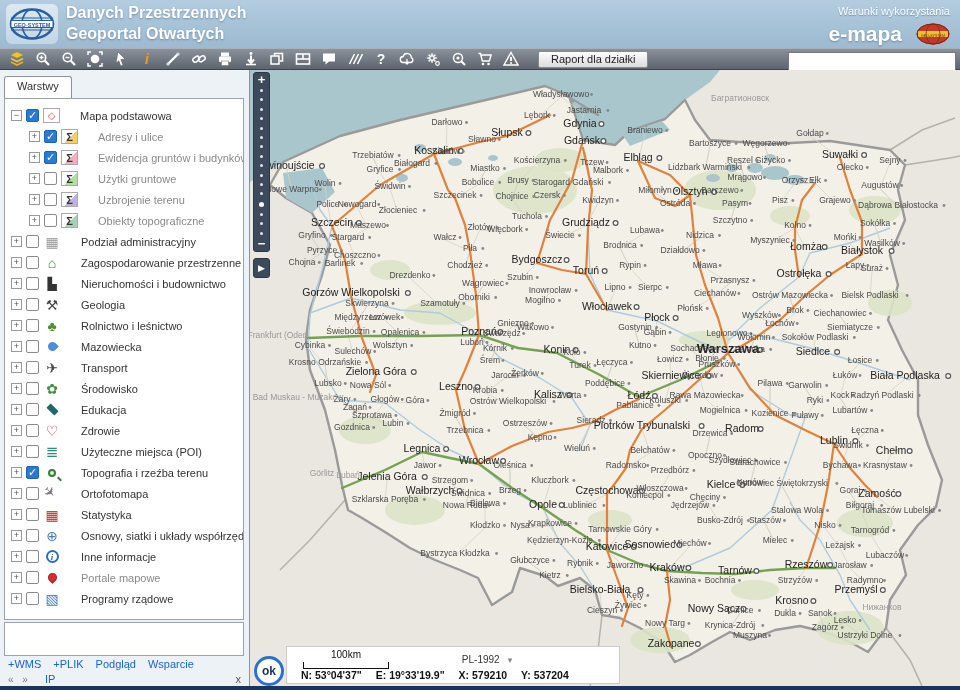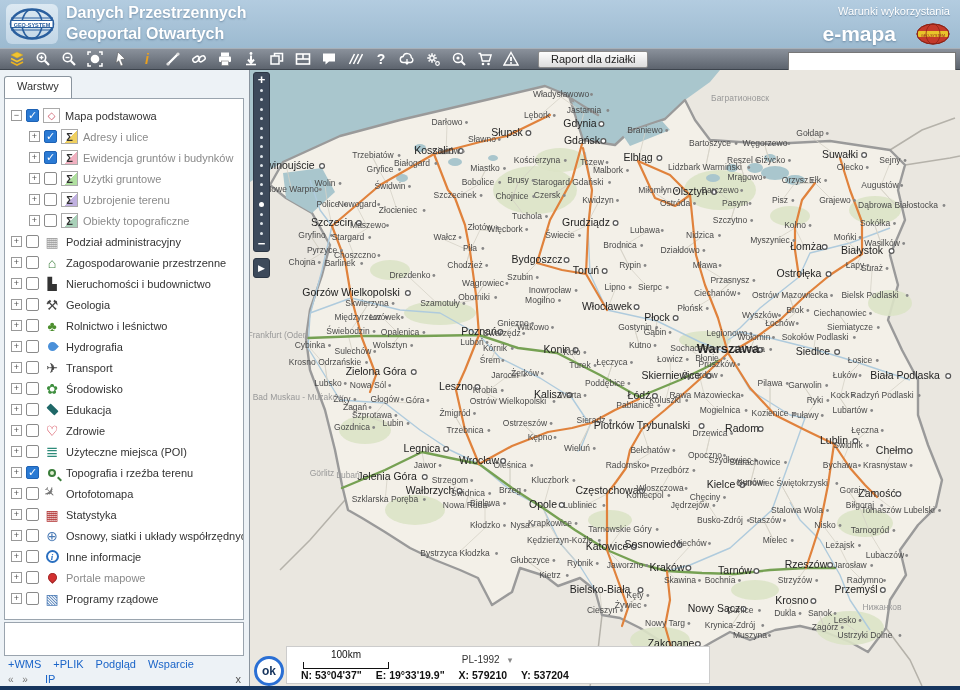--- a/index.html
+++ b/index.html
@@ -3,21 +3,21 @@
 <meta charset="utf-8">
 <style>
   html,body{margin:0;padding:0;background:#444;}
   *{box-sizing:border-box;font-family:"Liberation Sans","DejaVu Sans",sans-serif;}
   .page{position:relative;width:960px;height:690px;margin:0 auto;background:#e8edf2;overflow:hidden;border:0;}
   
   .app-header{position:absolute;left:0;top:0;width:960px;height:48px;background:linear-gradient(#b3cce0,#9cbad0);}
   .logo-box{position:absolute;left:6px;top:4px;width:52px;height:40px;background:linear-gradient(#dce9f2,#c2d6e6);border-radius:6px;display:flex;align-items:center;justify-content:center;}
   .app-title{position:absolute;left:66px;top:3px;color:#fff;font-weight:bold;font-size:16px;line-height:1.3;text-shadow:0 1px 2px rgba(60,90,120,.5);}
   .terms{position:absolute;right:10px;top:5px;color:#fff;font-size:11px;text-shadow:0 1px 1px rgba(60,90,120,.5);cursor:pointer;}
-  .brand{position:absolute;right:10px;top:22px;display:flex;align-items:center;gap:20px;}
+  .brand{position:absolute;right:10px;top:22px;display:flex;align-items:center;gap:14px;}
   .brand-text{color:#fff;font-size:21px;font-weight:bold;text-shadow:0 1px 2px rgba(60,90,120,.5);}
   
   .toolbar{position:absolute;left:0;top:48px;width:960px;height:22px;background:linear-gradient(#8a919b,#5d646e);border-top:1px solid #a8b0b8;border-bottom:1px solid #3d444d;display:flex;align-items:center;padding:0 4px;}
   .tbtn{width:26px;height:20px;display:flex;align-items:center;justify-content:center;cursor:pointer;}
   .tbtn svg{width:16px;height:16px;display:block;}
   .report-btn{margin-left:14px;height:17px;padding:0 12px;font-size:11px;color:#222;background:linear-gradient(#fdfdfd,#dcdcdc);border:1px solid #8a8a8a;border-radius:2px;display:flex;align-items:center;cursor:pointer;white-space:nowrap;}
   .search-wrap{position:absolute;right:4px;top:3px;width:168px;height:31px;background:#fff;border:1px solid #777;display:flex;align-items:flex-end;}
   .search-wrap input{flex:1;border:0;outline:0;font-size:11px;font-style:italic;color:#555;padding:0 4px;background:transparent;}
   .search-wrap svg{width:13px;height:13px;margin-right:3px;}
   
@@ -30,21 +30,21 @@
   .tab.active{background:#fff;color:#333;position:relative;z-index:2;}
   .tab.inactive{background:#7d93a4;color:#fff;margin-top:36px;}
   .tree-panel{position:absolute;left:4px;top:28px;width:240px;height:522px;background:#fff;border:1px solid #9aa4ae;overflow:hidden;padding:6px 2px;}
   .trow{display:flex;align-items:center;height:21px;font-size:11px;color:#333;white-space:nowrap;}
   .trow .exp{width:11px;height:11px;border:1px solid #999;background:#fff;color:#555;font-size:9px;line-height:9px;text-align:center;margin-right:4px;flex:0 0 auto;cursor:pointer;}
   .cb{width:13px;height:13px;border:1px solid #8a8a8a;border-radius:2px;background:#fff;margin-right:4px;flex:0 0 auto;position:relative;cursor:pointer;}
   .cb.checked{background:#2a7ad4;border-color:#1e62b4;}
   .cb.checked::after{content:"✓";position:absolute;left:1px;top:-1px;color:#fff;font-size:11px;font-weight:bold;}
   .tico{width:18px;height:16px;display:inline-flex;align-items:center;justify-content:center;margin-right:5px;flex:0 0 auto;font-size:14px;line-height:16px;}
   .tbox{width:17px;height:15px;border:1px solid #aaa;background:#fff;font-size:11px;font-weight:bold;color:#333;}
-  .tlabel{color:#333;}
+  .tlabel{color:#333;margin-left:15px;}
   .tlabel.muted{color:#8a8a8a;}
   .drop{width:9px;height:9px;background:#4a90d9;border-radius:50% 0 50% 50%;transform:rotate(45deg);display:inline-block;}
   .cap{width:11px;height:11px;background:#1f6868;transform:rotate(45deg) scaleY(.55);display:inline-block;border-radius:1px;}
   .mag{width:8px;height:8px;border:2px solid #3a7d3a;border-radius:50%;display:inline-block;position:relative;background:#dff0d0;}
   .mag::after{content:"";position:absolute;left:7px;top:7px;width:5px;height:2px;background:#3a7d3a;transform:rotate(45deg);}
   .pin{width:9px;height:9px;background:#d23030;border-radius:50% 50% 50% 0;transform:rotate(-45deg);display:inline-block;border:1px solid #a02020;}
   .infoc{width:13px;height:13px;border:2px solid #2a6fc0;border-radius:50%;color:#2a6fc0;font-size:9px;font-weight:bold;font-style:italic;display:inline-flex;align-items:center;justify-content:center;font-family:"Liberation Serif",serif;}
   .rot45{transform:rotate(45deg);display:inline-block;}
   .side-empty{position:absolute;left:4px;top:552px;width:240px;height:34px;background:#fff;border:1px solid #9aa4ae;}
   .side-links{position:absolute;left:8px;top:588px;font-size:11px;color:#1a64c8;display:flex;gap:12px;}
@@ -55,21 +55,21 @@
   .pager-arrows{letter-spacing:3px;color:#777;cursor:pointer;font-size:10px;}
   
   .map{position:relative;width:710px;height:616px;background:#eae8e1;overflow:hidden;}
   .map svg.basemap{position:absolute;left:0;top:0;}
   .zoomctl{position:absolute;left:3px;top:2px;width:17px;height:180px;background:#3d4a5b;border:1px solid #2c3745;border-radius:3px;display:flex;flex-direction:column;align-items:center;color:#fff;z-index:5;}
   .zoomctl .zbtn{height:14px;font-size:13px;font-weight:bold;line-height:14px;cursor:pointer;}
   .zdots{flex:1;display:flex;flex-direction:column;justify-content:space-between;align-items:center;padding:2px 0;}
   .zdot{width:3px;height:3px;border-radius:50%;background:#dfe5ea;cursor:pointer;}
   .zdot.cur{width:5px;height:5px;background:#fff;}
   .panel-arrow{position:absolute;left:3px;top:188px;width:17px;height:20px;background:#3d4a5b;border:1px solid #2c3745;border-radius:3px;color:#fff;font-size:9px;display:flex;align-items:center;justify-content:center;cursor:pointer;z-index:5;}
-  .coordpanel{position:absolute;left:36px;top:576px;width:424px;height:38px;background:#fff;border:1px solid #ccc;z-index:5;font-size:11px;color:#111;}
+  .coordpanel{position:absolute;left:36px;top:576px;width:334px;height:38px;background:#fff;border:1px solid #ccc;z-index:5;font-size:11px;color:#111;}
   .scalebar{position:absolute;left:16px;top:15px;width:86px;height:7px;border-left:1.5px solid #111;border-right:1.5px solid #111;border-bottom:1.5px solid #111;}
   .scalelabel{position:absolute;left:16px;top:2px;width:86px;text-align:center;font-size:10px;color:#111;}
   .crs{position:absolute;left:145px;top:7px;width:110px;text-align:center;color:#333;font-size:10px;cursor:pointer;}
   .crs .chev{color:#888;font-size:9px;margin-left:8px;}
   .coords{position:absolute;left:14px;top:22px;display:flex;gap:14px;font-weight:bold;font-size:10.5px;white-space:nowrap;}
   .okbtn{position:absolute;left:4px;top:586px;width:30px;height:30px;border-radius:50%;background:#fff;border:3px solid #2a6fd4;color:#15335c;font-weight:bold;font-size:12px;display:flex;align-items:center;justify-content:center;z-index:6;cursor:pointer;}
 </style>
 </head>
 <body>
 
@@ -329,21 +329,21 @@
             <span class="cb"></span>
             <span class="tico" style="color:#4d8f2f">♣</span>
             <span class="tlabel">Rolnictwo i leśnictwo</span>
           </div>
           <div class="trow" style="padding-left:4px">
             <span class="exp">+</span>
             <span class="cb"></span>
             <span class="tico">
               <span class="drop"></span>
             </span>
-            <span class="tlabel">Hydrografia</span>
+            <span class="tlabel">Mazowiecka</span>
           </div>
           <div class="trow" style="padding-left:4px">
             <span class="exp">+</span>
             <span class="cb"></span>
             <span class="tico" style="color:#444">✈</span>
             <span class="tlabel">Transport</span>
           </div>
           <div class="trow" style="padding-left:4px">
             <span class="exp">+</span>
             <span class="cb"></span>

